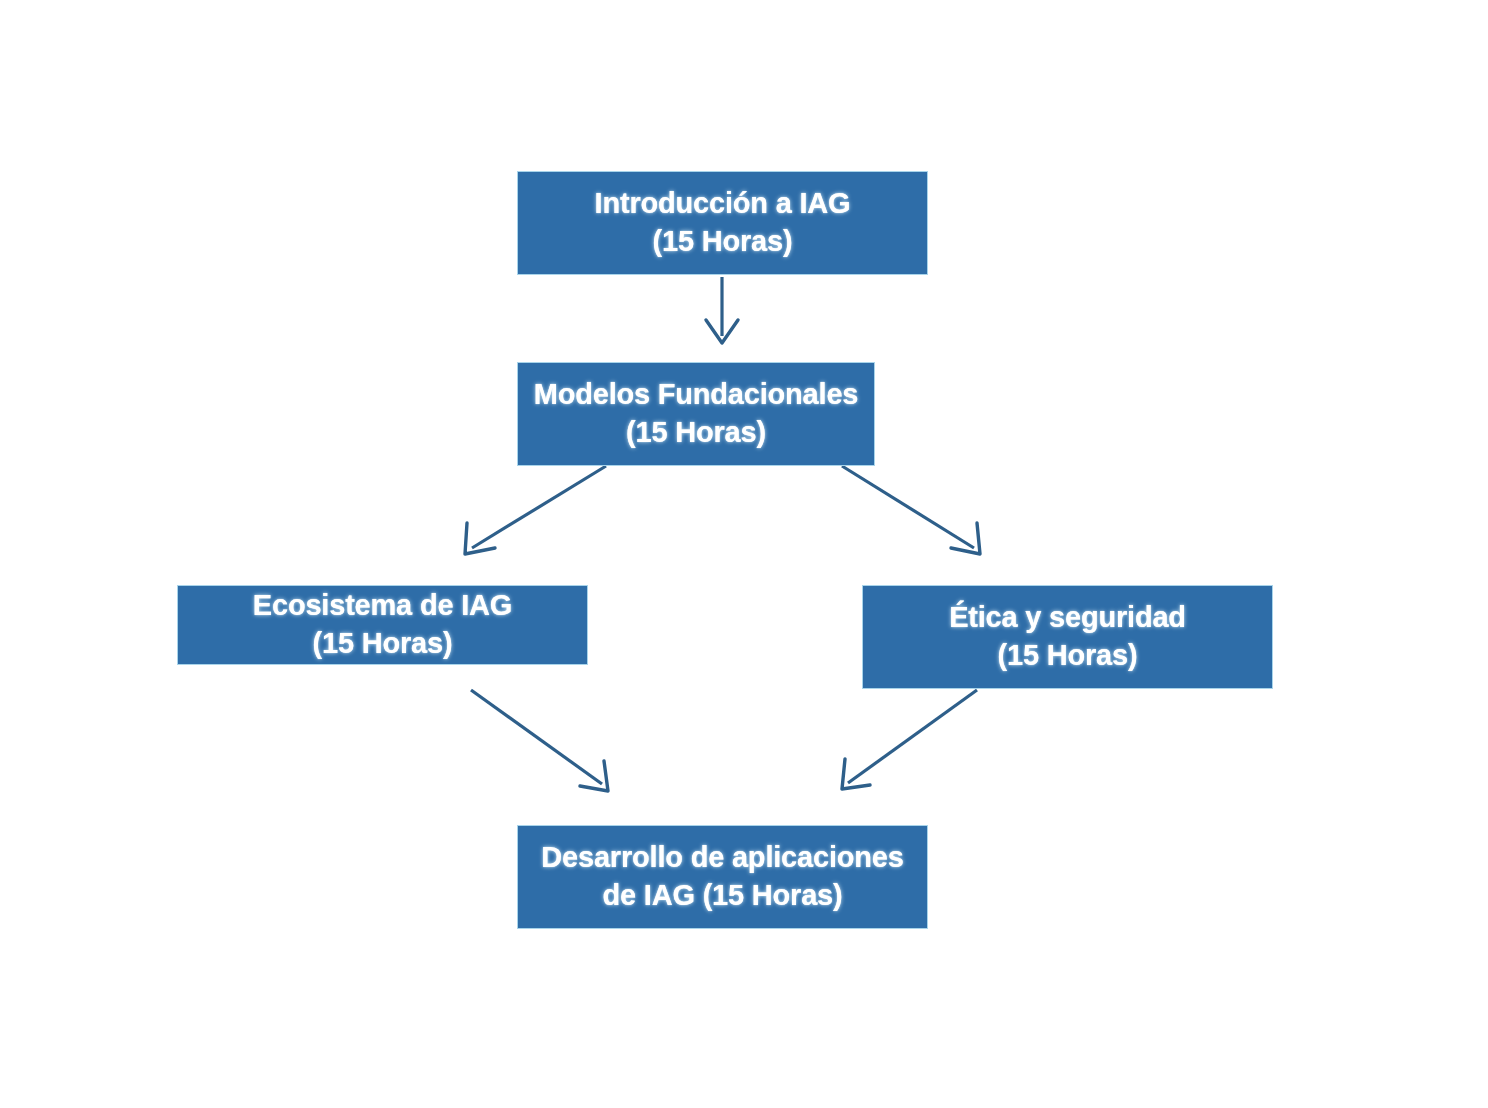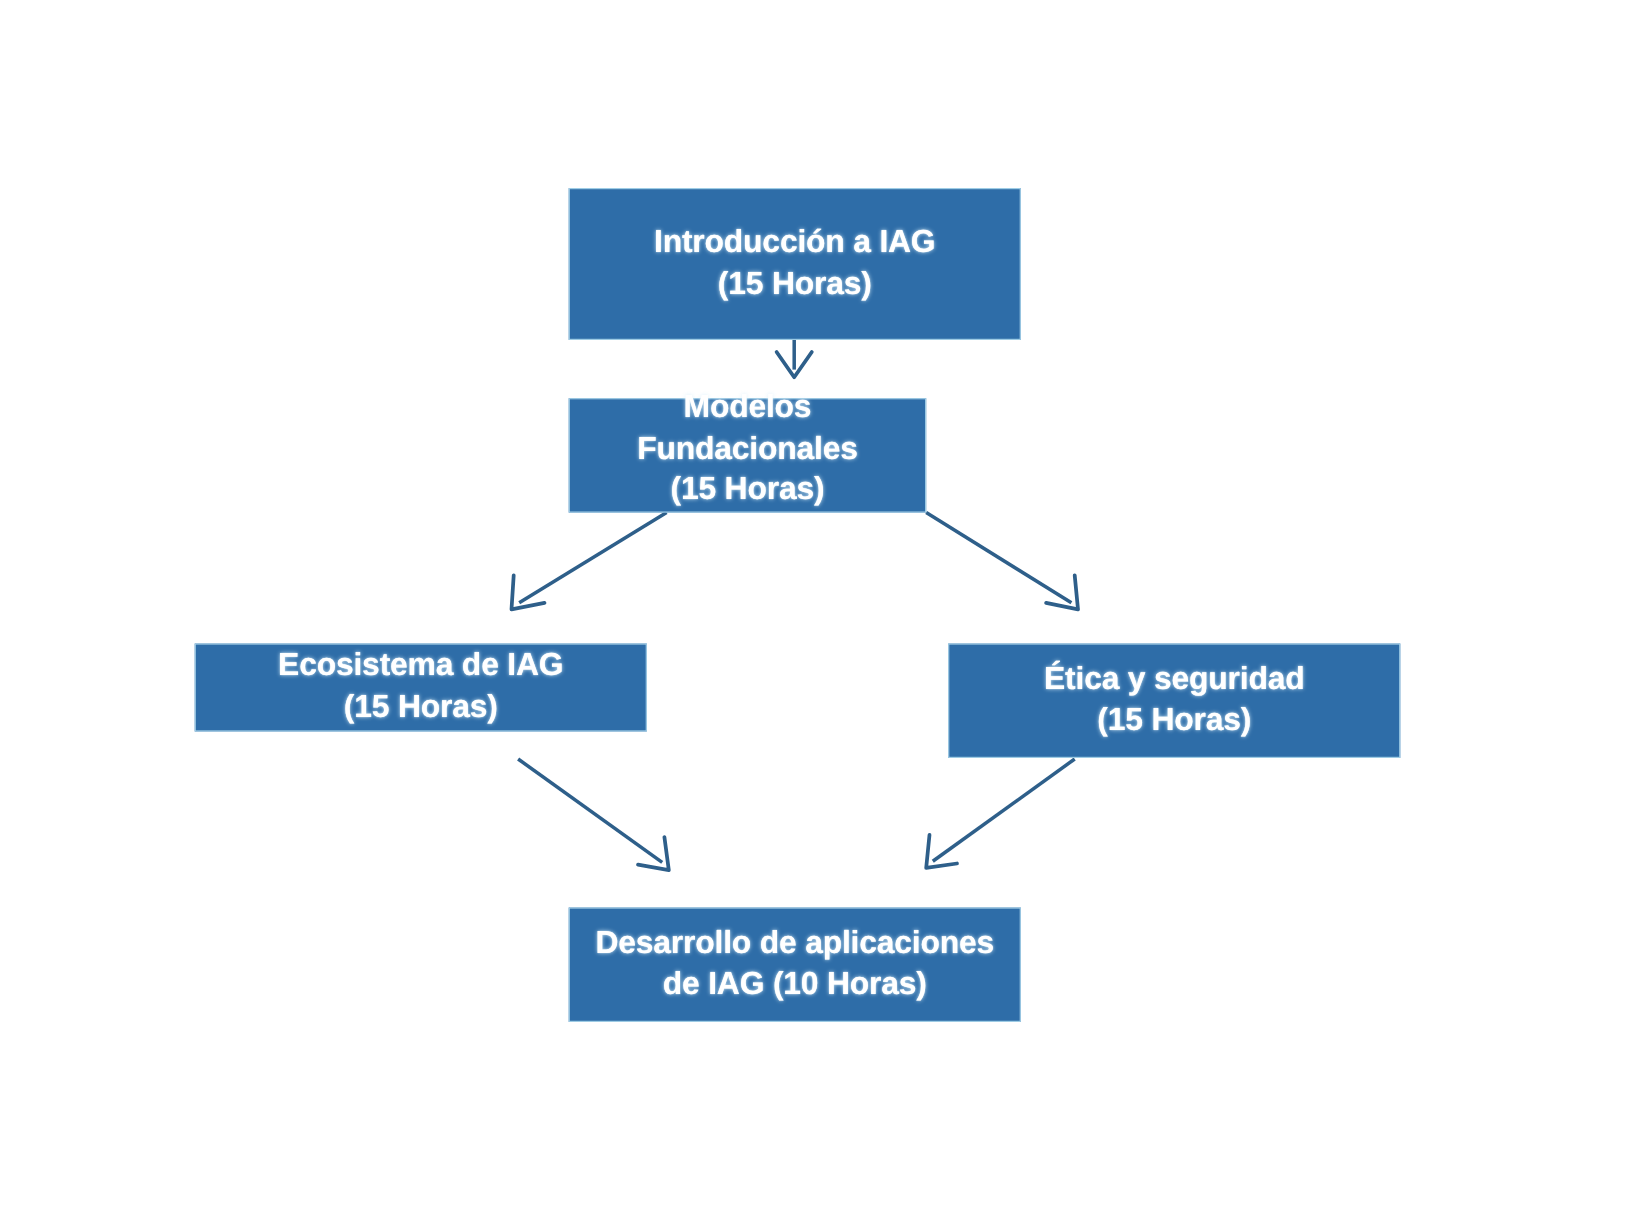--- a/index.html
+++ b/index.html
@@ -40,22 +40,22 @@
     font-size: 29px;
     line-height: 1.30;
     letter-spacing: -0.2px;
     text-shadow: 0 0 4px rgba(215,238,250,0.85), 0 0 1px rgba(255,255,255,0.9);
     padding: 0 8px;
   }
   .node .label {
     display: block;
     white-space: pre-line;
   }
-  #node-intro   { left: 517px;  top: 171px; width: 411px; height: 138px; }
-  #node-modelos { left: 517px;  top: 362px; width: 325px; height: 104px; align-items: flex-end; }
+  #node-intro   { left: 517px;  top: 171px; width: 411px; height: 104px; }
+  #node-modelos { left: 517px;  top: 362px; width: 358px; height: 104px; }
   #node-eco     { left: 177px;  top: 585px; width: 411px; height: 80px; }
   #node-etica   { left: 862px;  top: 585px; width: 411px; height: 104px; }
   #node-desarr  { left: 517px;  top: 825px; width: 411px; height: 104px; }
 </style>
 </head>
 <body>
 
 <div id="canvas">
 
   <svg id="arrow-layer" viewBox="0 0 1488 1108" width="1488" height="1108" xmlns="http://www.w3.org/2000/svg">
@@ -101,16 +101,16 @@
 (15 Horas)</span>
   </div>
 
   <div class="node" id="node-etica">
     <span class="label">Ética y seguridad
 (15 Horas)</span>
   </div>
 
   <div class="node" id="node-desarr">
     <span class="label">Desarrollo de aplicaciones
-de IAG (10 Horas)</span>
+de IAG (15 Horas)</span>
   </div>
 
 </div>
 
 </body></html>

